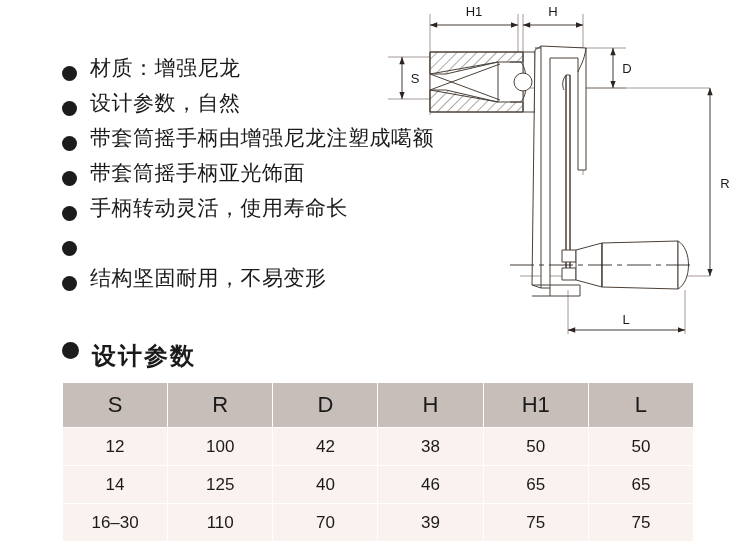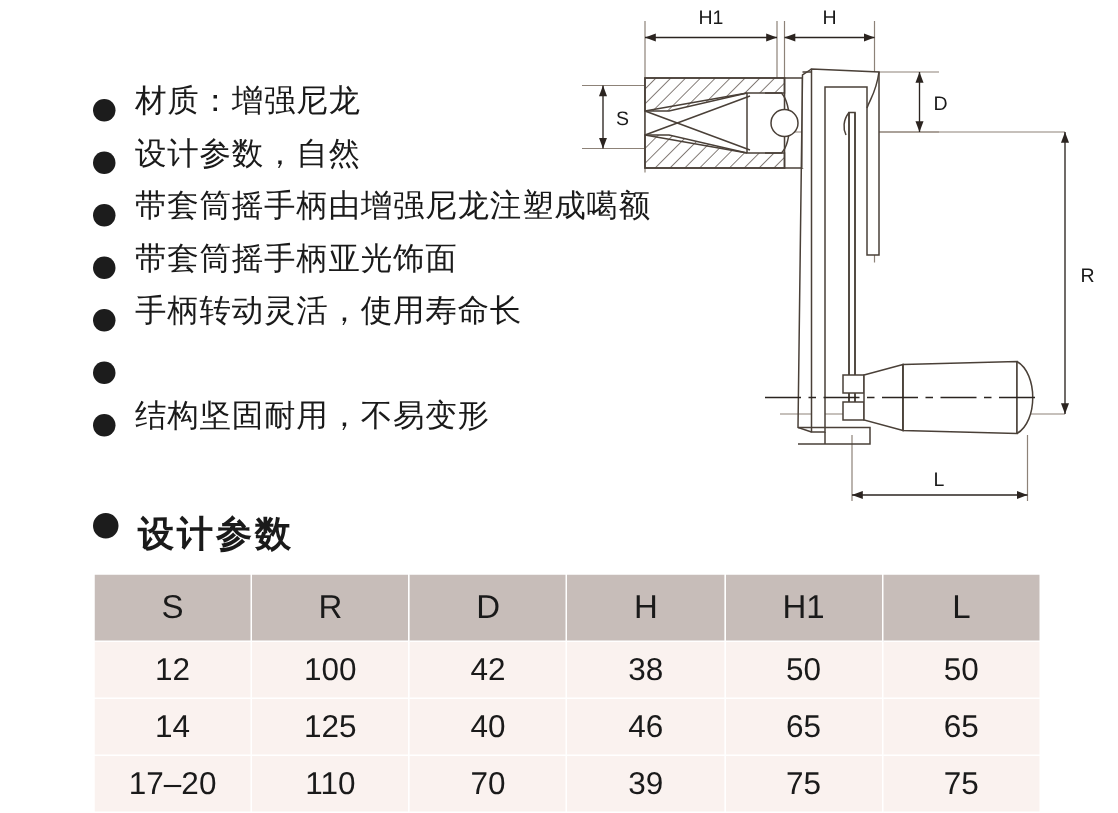--- a/index.html
+++ b/index.html
@@ -74,21 +74,21 @@
     left: 62px;
     top: 382px;
     width: 632px;
     border-collapse: collapse;
     table-layout: fixed;
   }
   #param-table th,
   #param-table td {
     text-align: center;
     font-weight: normal;
-    font-size: 21px;
+    font-size: 17px;
     color: #1a1a1a;
     border: 1px solid #ffffff;
   }
   #param-table th {
     background: #c7bdb9;
     height: 42px;
     font-size: 22px;
   }
   #param-table td {
     background: #faf2ef;
@@ -276,21 +276,21 @@
     </tr>
     <tr>
       <td>14</td>
       <td>125</td>
       <td>40</td>
       <td>46</td>
       <td>65</td>
       <td>65</td>
     </tr>
     <tr>
-      <td>17–20</td>
+      <td>16–30</td>
       <td>110</td>
       <td>70</td>
       <td>39</td>
       <td>75</td>
       <td>75</td>
     </tr>
   </tbody>
 </table>
 
 </body></html>

